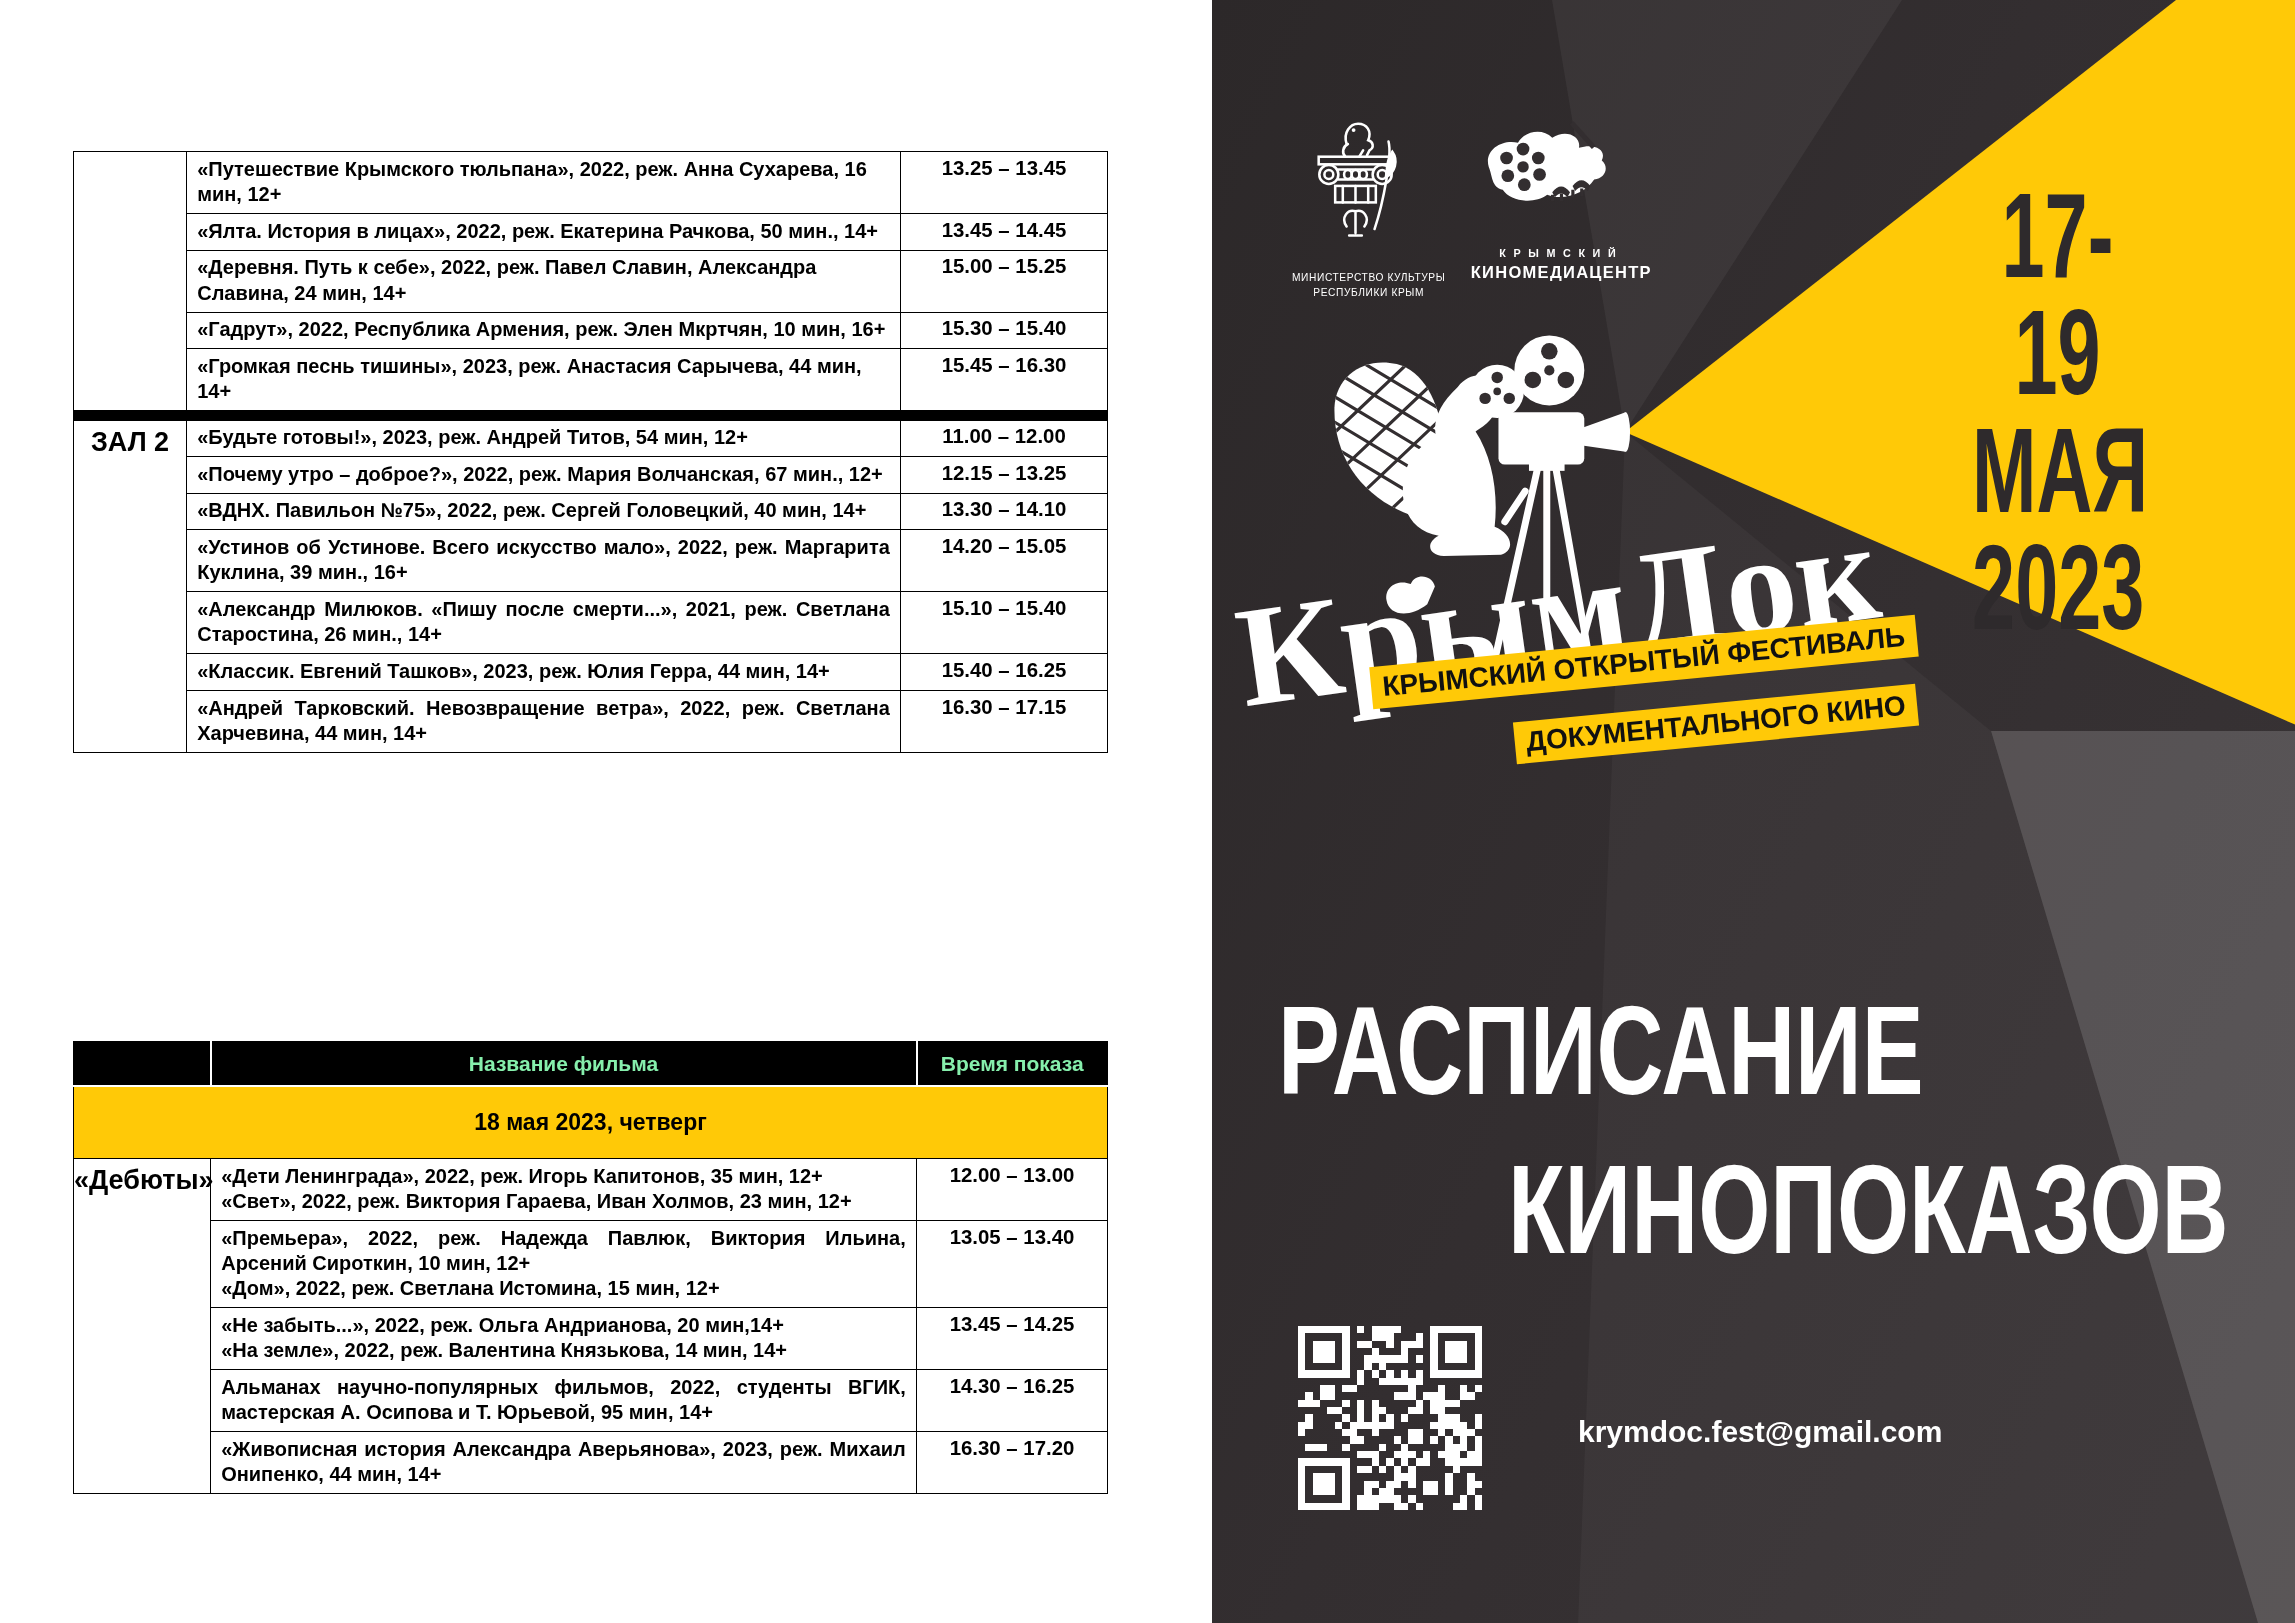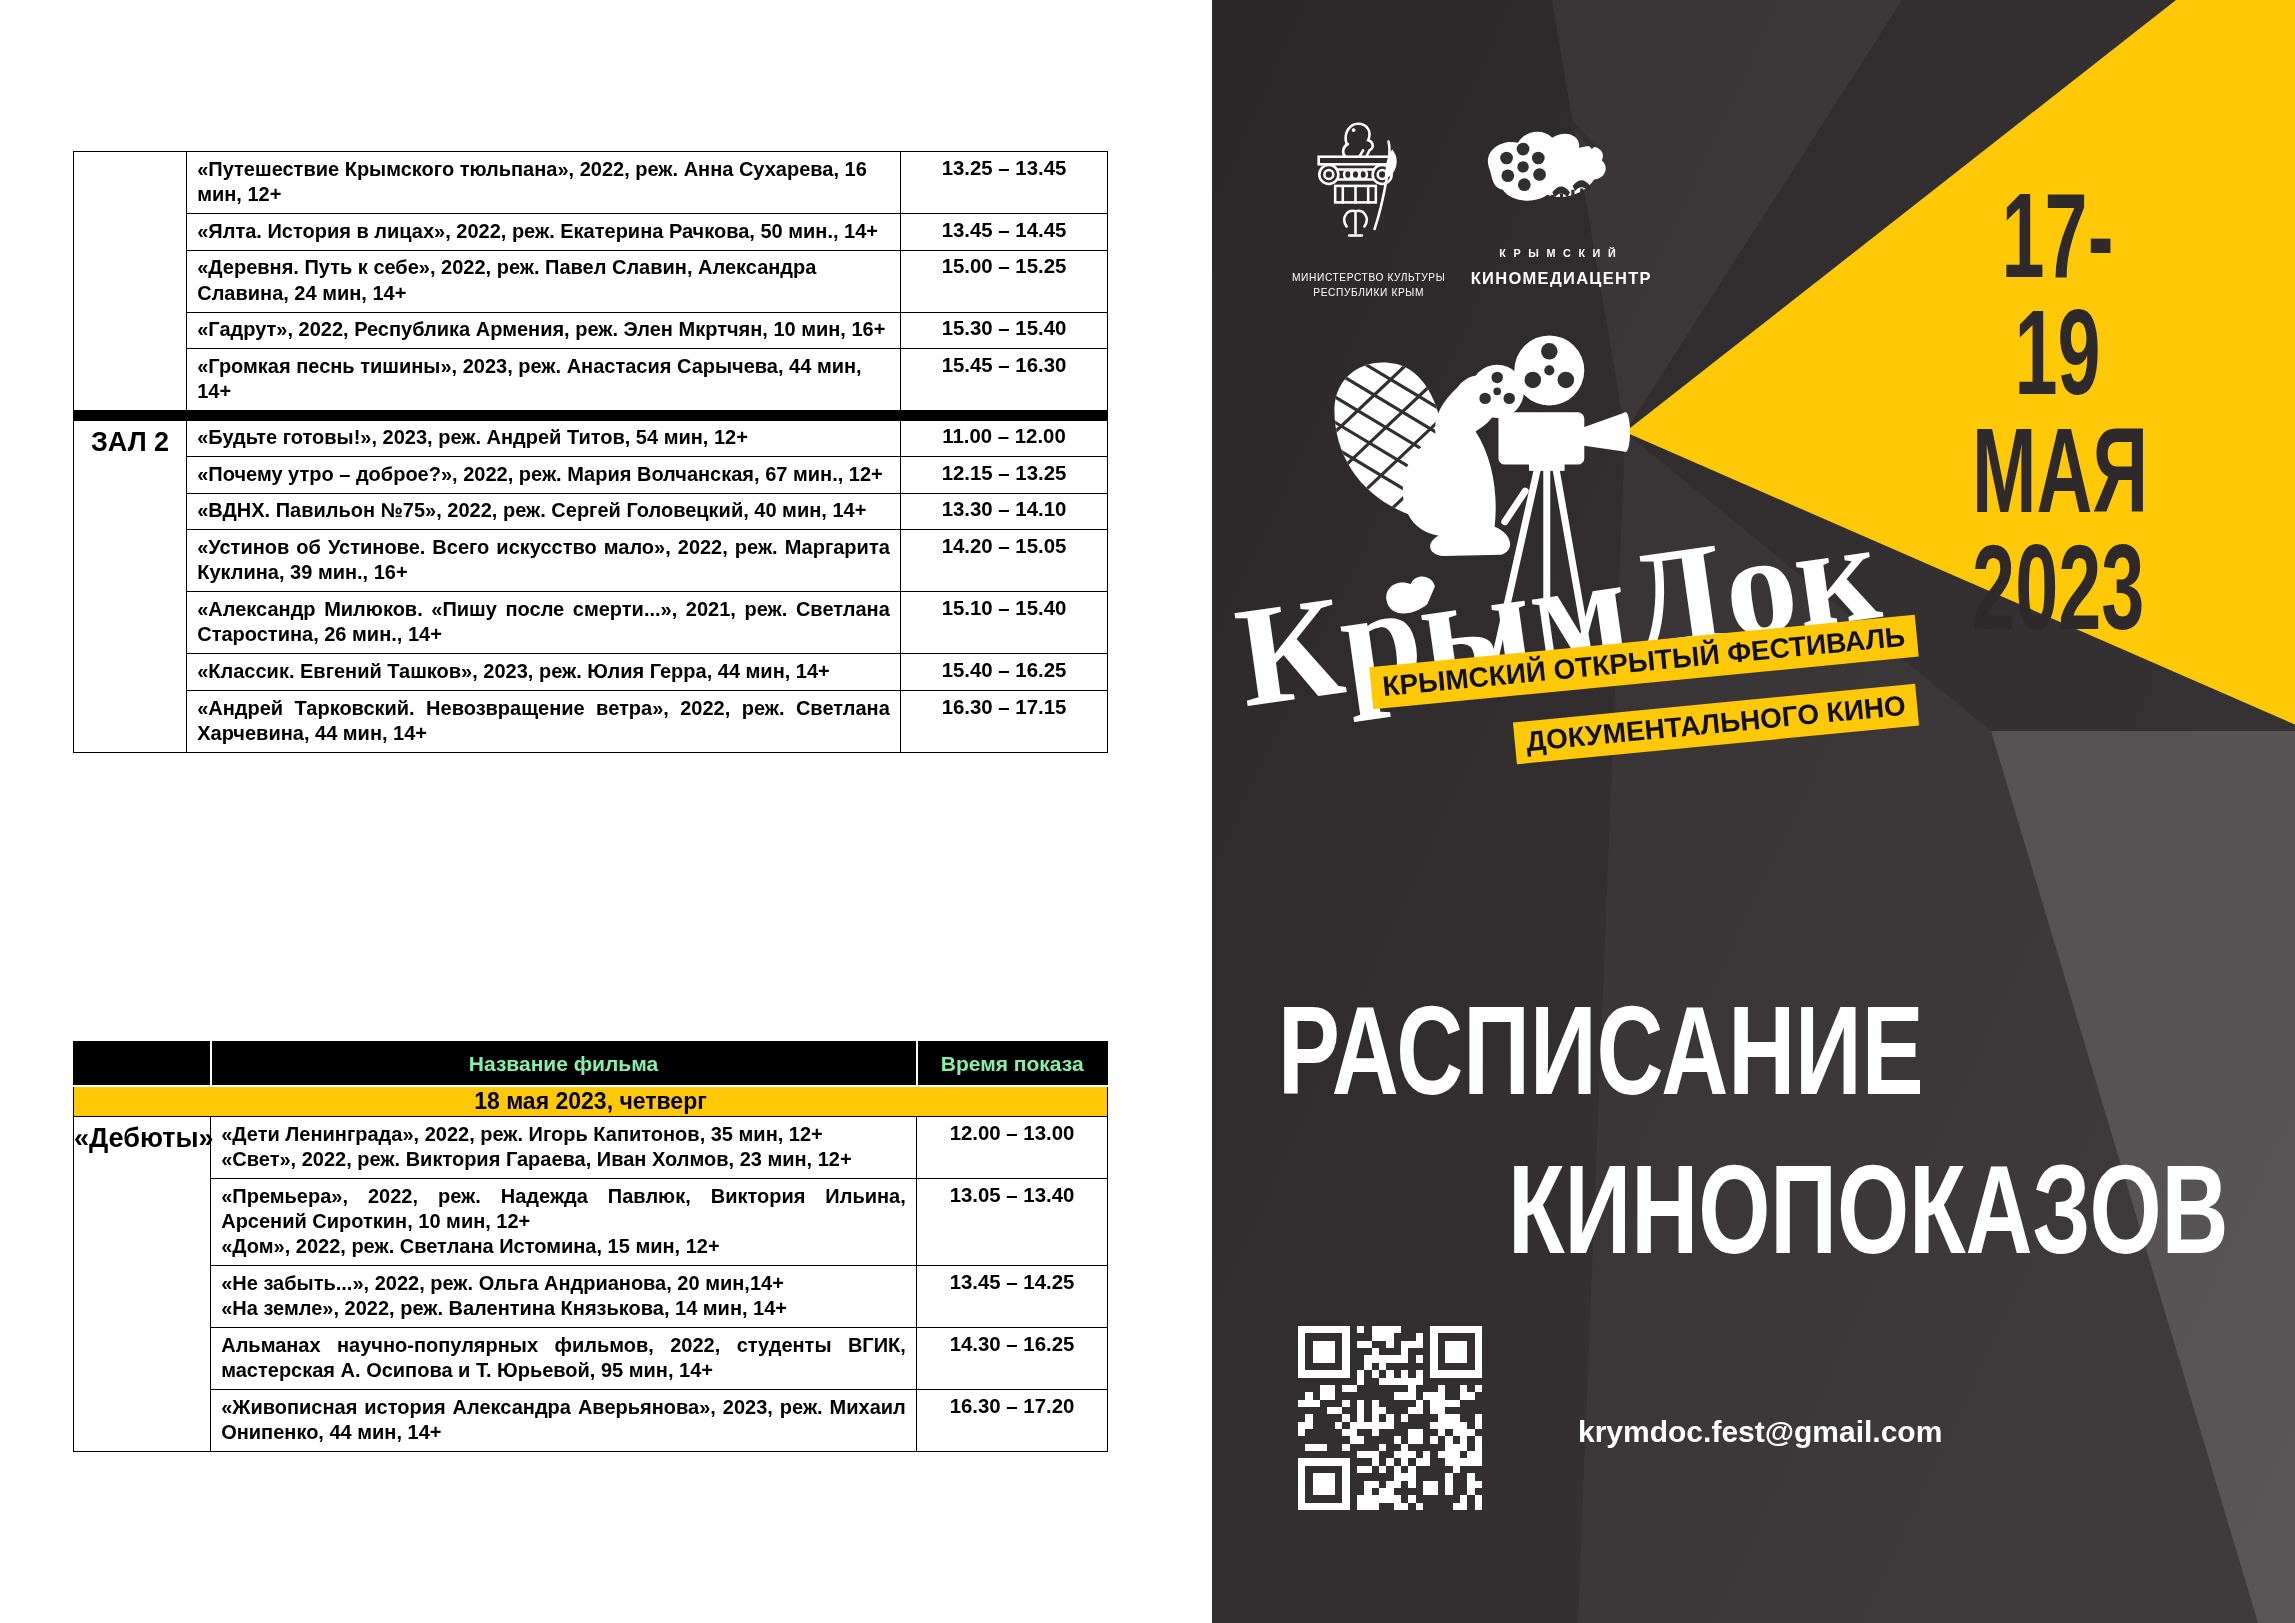--- a/index.html
+++ b/index.html
@@ -18,21 +18,21 @@
   .t2 .c1{width:137px;} .t2 .c2{width:706px;} .t2 .c3{width:191px;}
   td.film{padding:4.5px 10.2px 5.7px 10.2px; font-size:20px; line-height:25.4px;}
   td.j{text-align:justify;}
   td.time{font-size:20.4px; text-align:center; padding:4.5px 2.5px; white-space:nowrap;}
   td.venue{font-size:27px; text-align:center; padding-top:6.4px;}
   tr.divider td{background:#000; height:9.5px; padding:0; border:1.9px solid #000;}
   .pre{white-space:pre-line;}
   .t2 tr.head td{background:#000; color:#86efac; font-size:21px; text-align:center;
                  padding:9.5px 0; border-bottom:2.5px solid #fff;}
   .t2 tr.head td + td{border-left:2.5px solid #fff;}
-  .t2 tr.daterow td{background:var(--accent); font-size:23px; text-align:center; padding:1px 0;}
+  .t2 tr.daterow td{background:var(--accent); font-size:23px; text-align:center; padding:22px 0;}
 
   .lib-head{position:absolute; left:73px; top:889px; width:1034px; text-align:center;}
   .lib-name{font-size:23px; line-height:32px; font-weight:bold; color:#000;}
   .lib-addr{font-size:22px; font-weight:bold; color:#A7A7A7; margin-top:5.1px;}
 
   
   .panel{position:absolute; left:1212px; top:0; width:1084px; height:1623px;
          background:linear-gradient(115deg,#2c2829 0%, #332E30 45%, #393436 100%); overflow:hidden;}
   .shape{position:absolute; inset:0;}
   .wedge-up{background:rgba(255,255,255,0.05);
@@ -41,21 +41,21 @@
     clip-path:polygon(413px 432px, 779px 731px, 1046px 1623px, 366px 1623px);}
   .wedge-right{background:rgba(255,255,255,0.17);
     clip-path:polygon(779px 731px, 1084px 731px, 1084px 1623px, 1046px 1623px);}
   .beam{background:var(--accent);
     clip-path:polygon(413px 432px, 964px 0px, 1084px 0px, 1084px 725px);}
 
   .logos{position:absolute; left:80px; top:111px; width:394px; display:flex; gap:25.4px; color:#fff;}
   .logo-block{text-align:center;}
   .logo-cap{font-size:10.2px; line-height:15.3px; letter-spacing:0.6px; margin-top:13px;}
   .kmc-l1{font-size:10.8px; letter-spacing:7.6px; font-weight:bold; margin-top:9px;}
-  .kmc-l2{font-size:16.5px; letter-spacing:1.3px; font-weight:bold; margin-top:10px;}
+  .kmc-l2{font-size:16.5px; letter-spacing:1.3px; font-weight:bold; margin-top:4px;}
 
   .dates{position:absolute; left:712px; top:177px; width:267px; color:#2e2a2c;
          font-size:121px; line-height:0.97; font-weight:bold; text-align:center;
          transform:scaleX(0.64); transform-origin:center top;}
 
   .gp-svg{position:absolute; left:83px; top:331px;}
 
   .wordmark{position:absolute; left:38px; top:576px; color:#fff;
             font-family:"Liberation Serif",serif; font-weight:bold; font-size:143px;
             transform:rotate(-8deg); transform-origin:0 100%; white-space:nowrap;}

